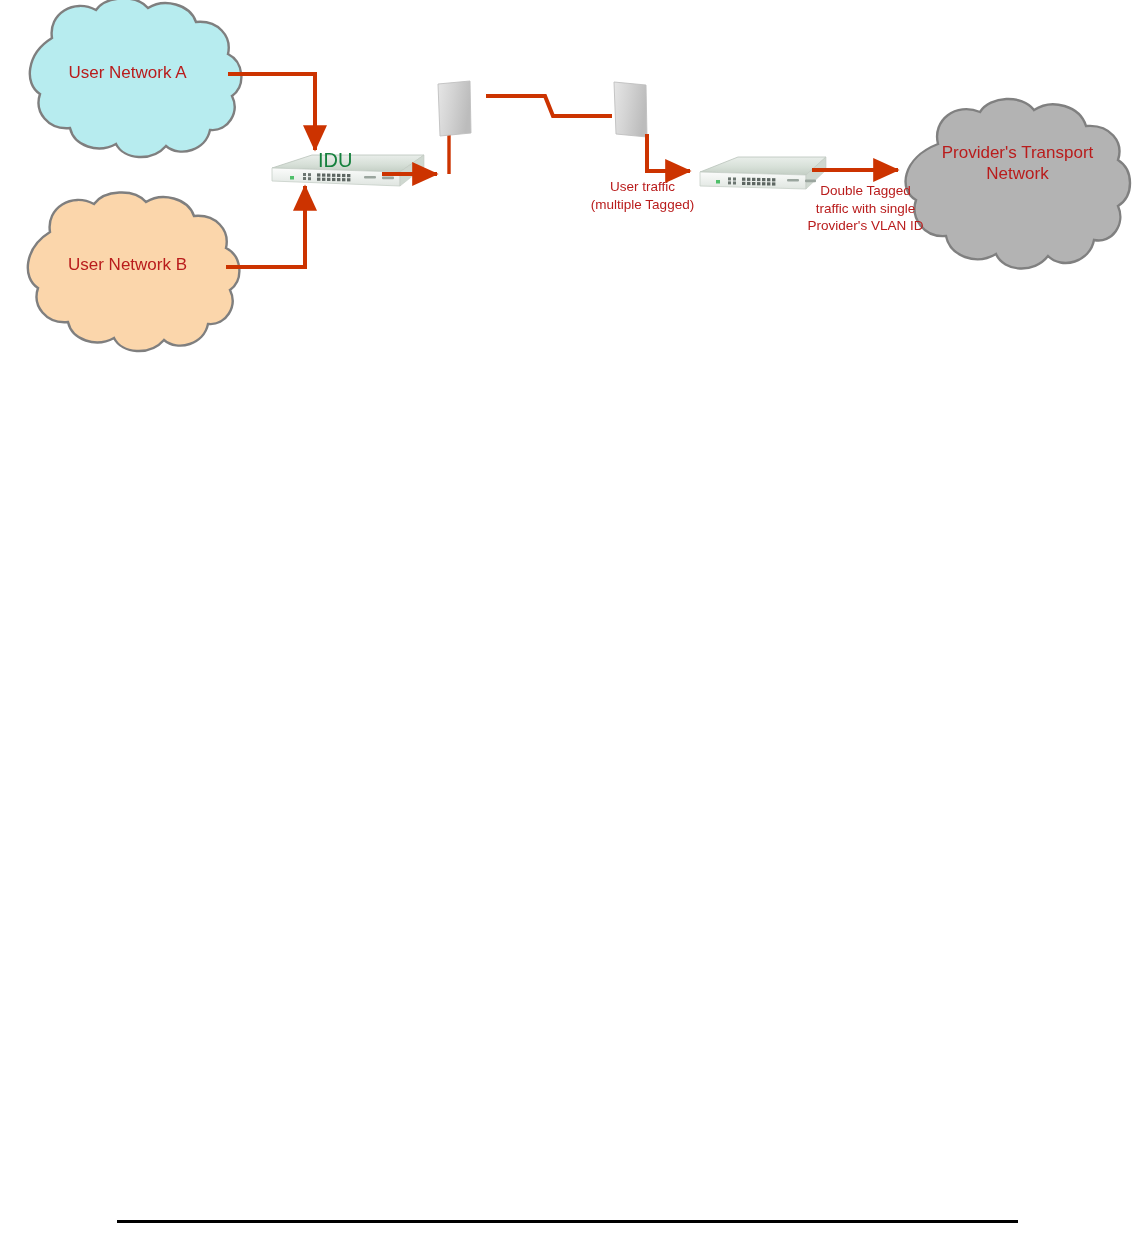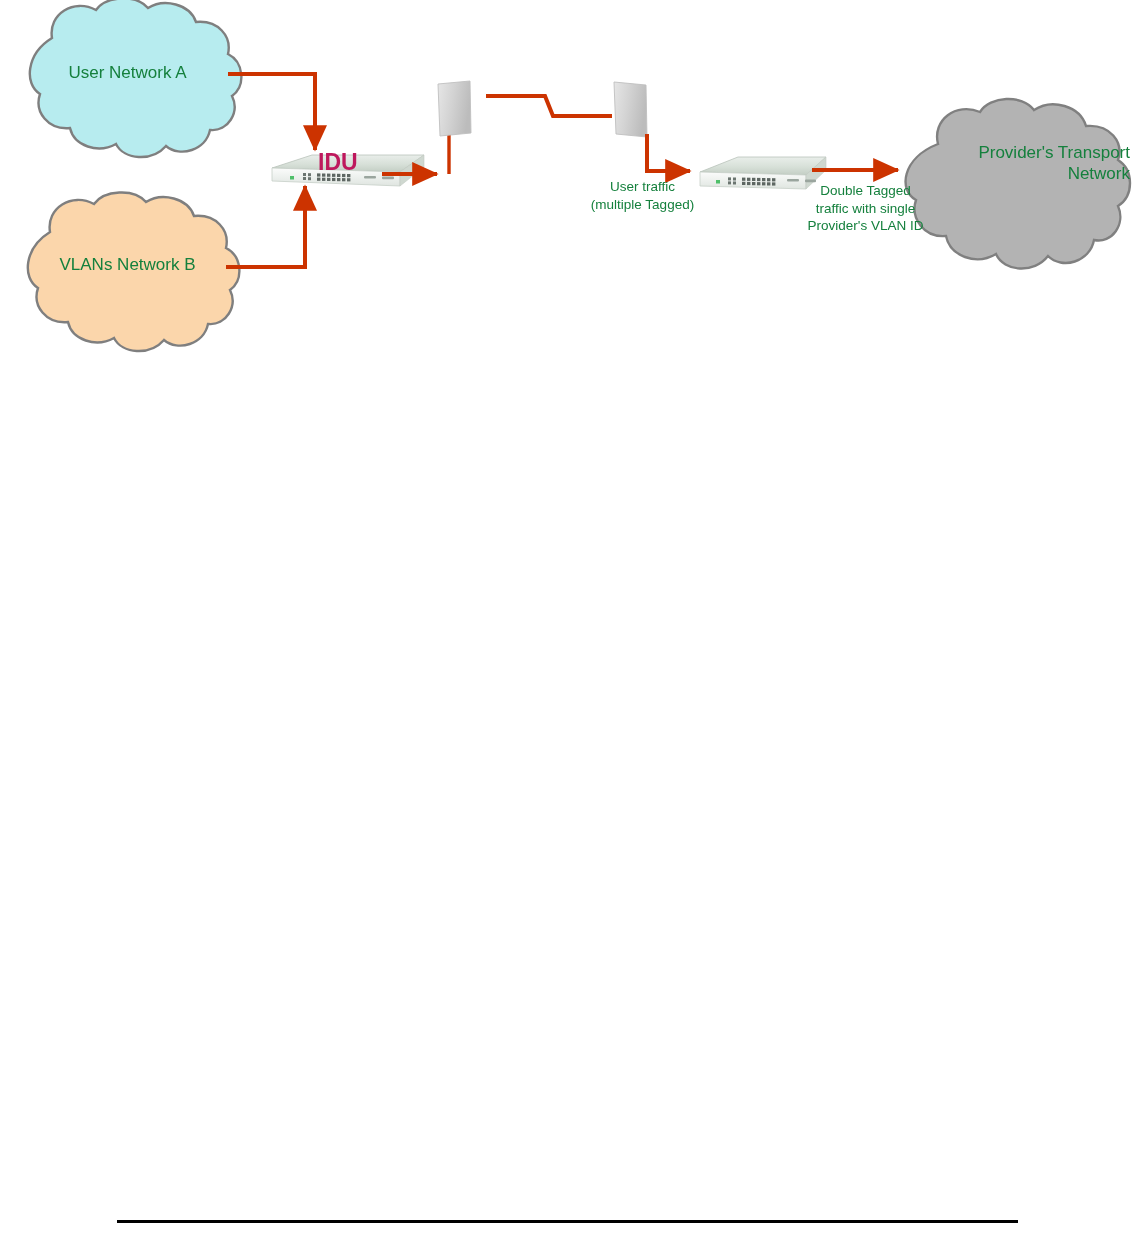--- a/index.html
+++ b/index.html
@@ -17,56 +17,55 @@
   }
   #diagram-canvas {
     position: absolute;
     left: 0;
     top: 0;
     width: 1135px;
     height: 1239px;
   }
   .node-label {
     position: absolute;
-    color: #15803d;
+    color: #b91c1c;
     font-family: "Liberation Sans", sans-serif;
     text-align: center;
     line-height: 1.22;
     pointer-events: none;
     white-space: pre-line;
   }
   .cloud-label {
     font-size: 17px;
     font-weight: 400;
   }
   .edge-label {
     font-size: 13.5px;
     font-weight: 400;
     line-height: 1.3;
   }
   .device-label {
-    font-size: 23px;
-    font-weight: 700;
-    color: #be185d;
+    font-size: 20px;
+    font-weight: 400;
+    color: #15803d;
   }
   #label-user-network-a {
     left: 20px;
     top: 63px;
     width: 215px;
   }
   #label-user-network-b {
     left: 20px;
     top: 255px;
     width: 215px;
   }
   #label-provider-network {
     left: 905px;
     top: 143px;
     width: 225px;
-    text-align: right;
   }
   #label-idu {
     left: 318px;
     top: 148px;
     width: 60px;
     text-align: left;
   }
   #label-user-traffic {
     left: 570px;
     top: 178px;
@@ -246,21 +245,21 @@
     <rect x="716" y="180" width="4" height="3.5" fill="#4fbf6a"></rect>
   </g>
 
   <g>
     <path d="M812,170 L898,170" fill="none" stroke="#cc3300" stroke-width="4" marker-end="url(#arrowhead)"></path>
   </g>
 </svg>
 
 <div class="node-label cloud-label" id="label-user-network-a">User Network A</div>
 
-<div class="node-label cloud-label" id="label-user-network-b">VLANs Network B</div>
+<div class="node-label cloud-label" id="label-user-network-b">User Network B</div>
 
 <div class="node-label cloud-label" id="label-provider-network">Provider's Transport
 Network</div>
 
 <div class="node-label device-label" id="label-idu">IDU</div>
 
 <div class="node-label edge-label" id="label-user-traffic">User traffic
 (multiple Tagged)</div>
 
 <div class="node-label edge-label" id="label-double-tagged">Double Tagged

